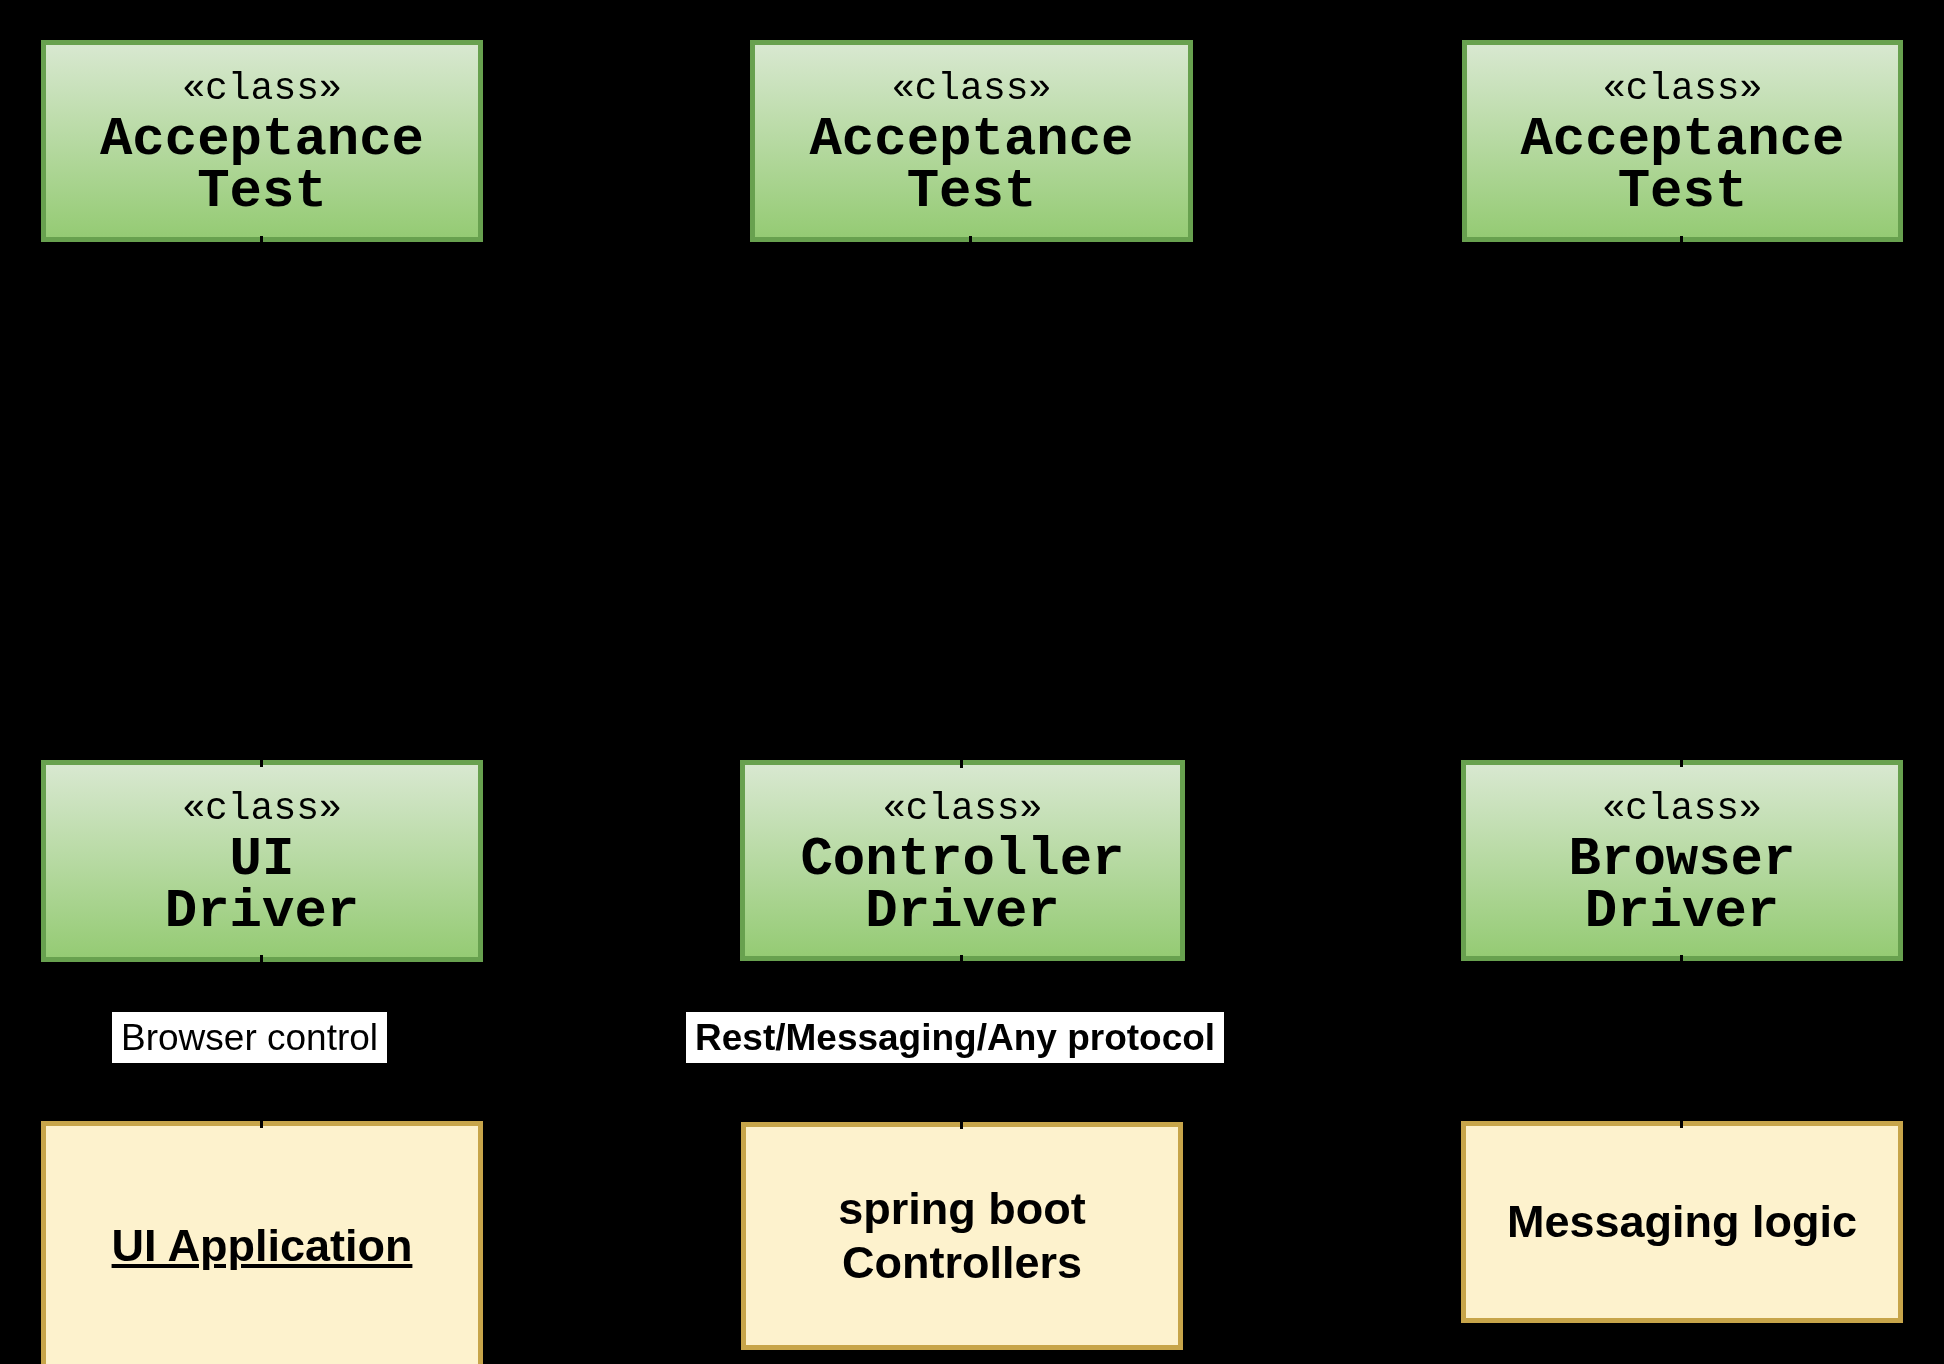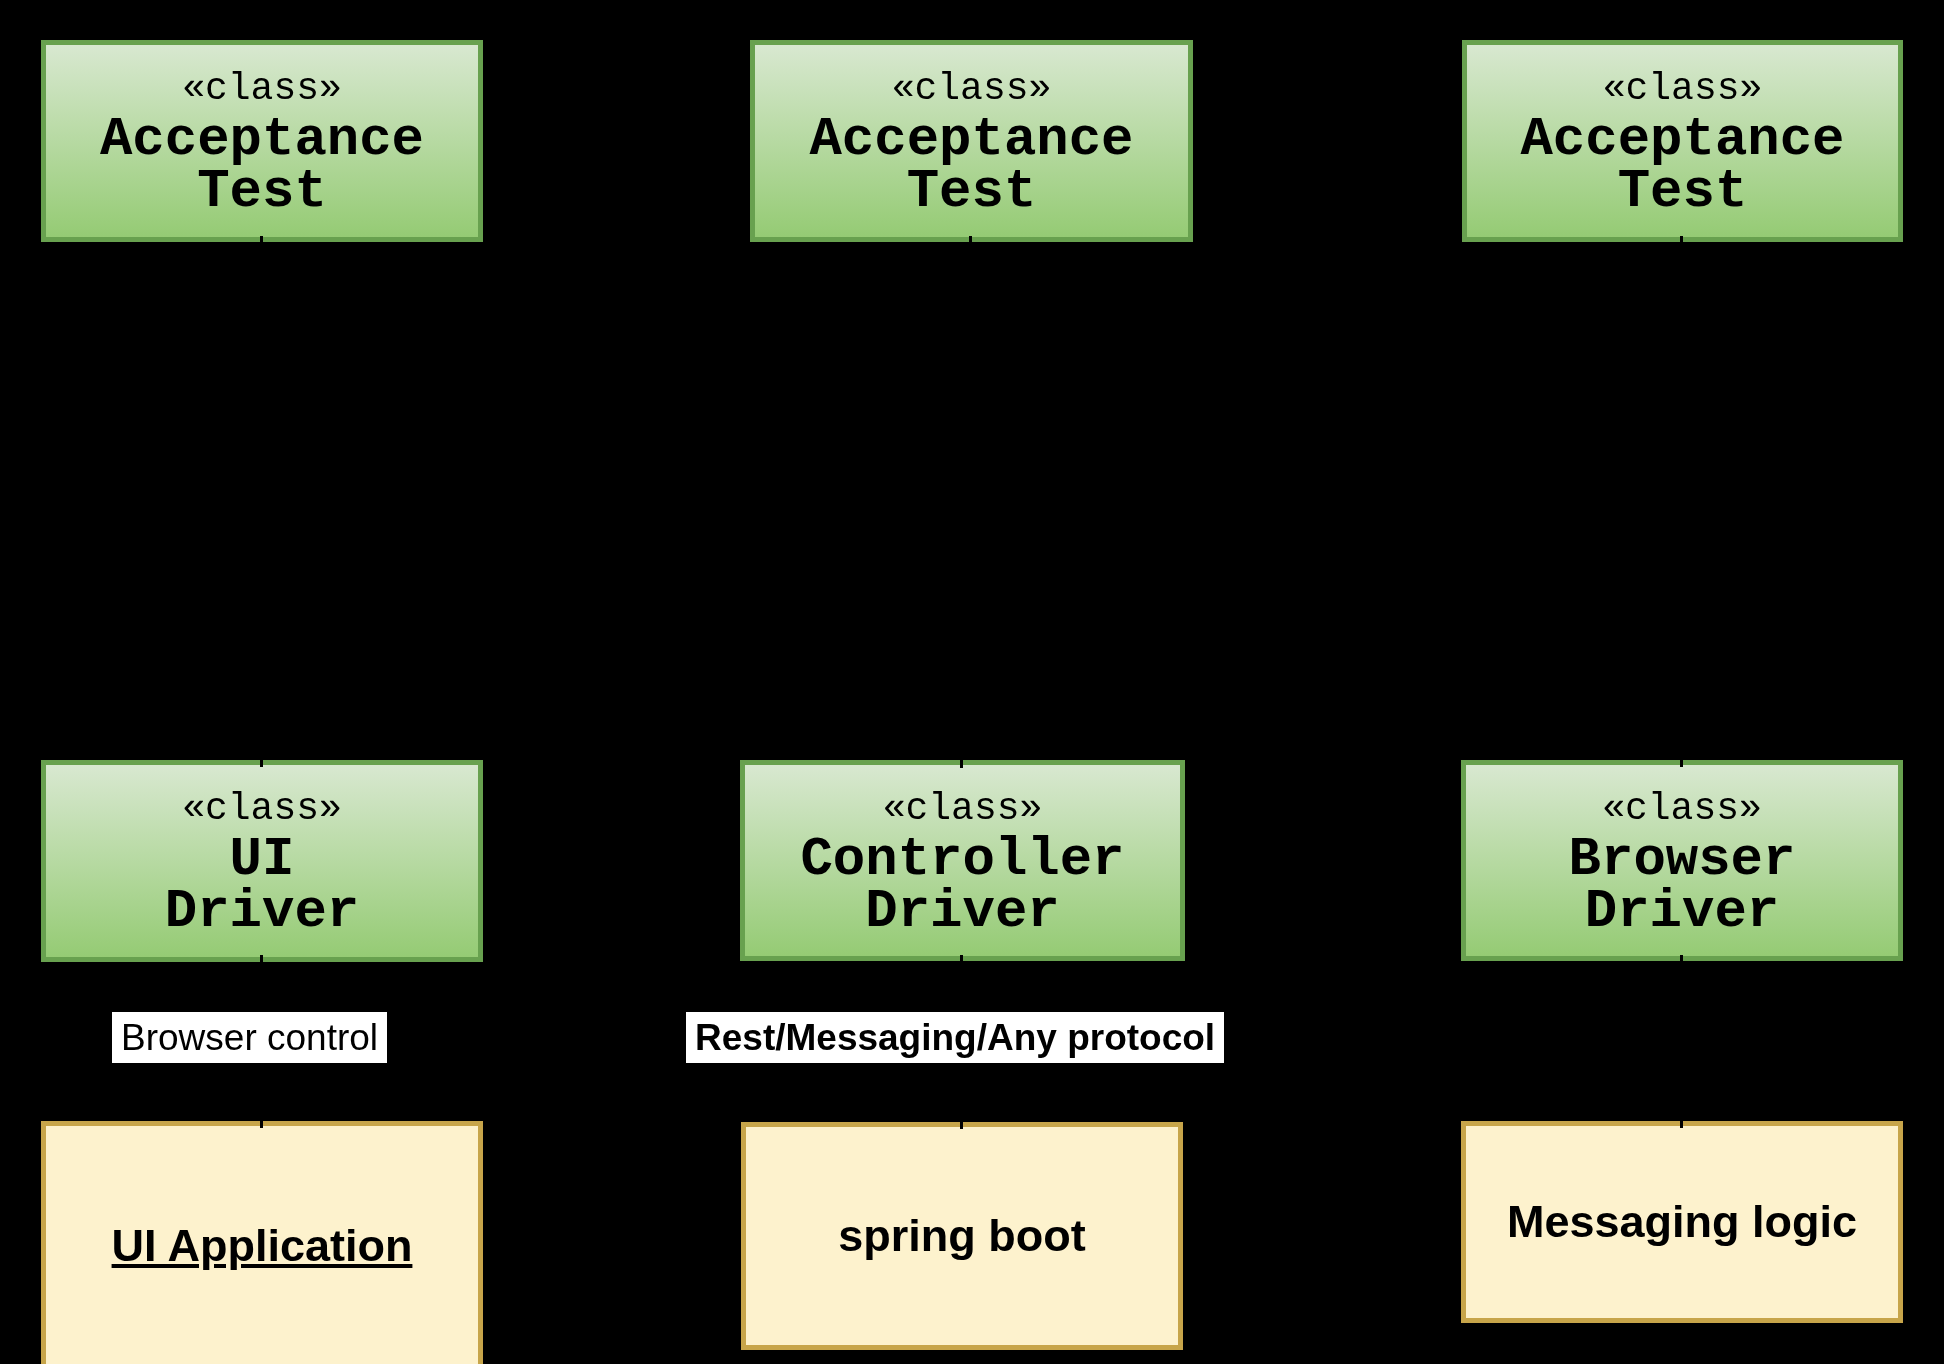--- a/index.html
+++ b/index.html
@@ -147,20 +147,21 @@
 
   <div class="edge-label" style="left:686px; top:1012px;font-weight:bold;">Rest/Messaging/Any protocol</div>
 
   <div class="app-box" style="left:41px; top:1121px; width:442px; height:250px;text-decoration:underline;">
     <span class="app-line">UI Application</span>
     <span class="app-line"></span>
   </div>
 
   <div class="app-box" style="left:741px; top:1122px; width:442px; height:228px;">
     <span class="app-line">spring boot</span>
+    <span class="app-line">Controllers</span>
   </div>
 
   <div class="app-box" style="left:1461px; top:1121px; width:442px; height:202px;">
     <span class="app-line">Messaging logic</span>
     <span class="app-line"></span>
   </div>
 
 </div>
 
 </body></html>

